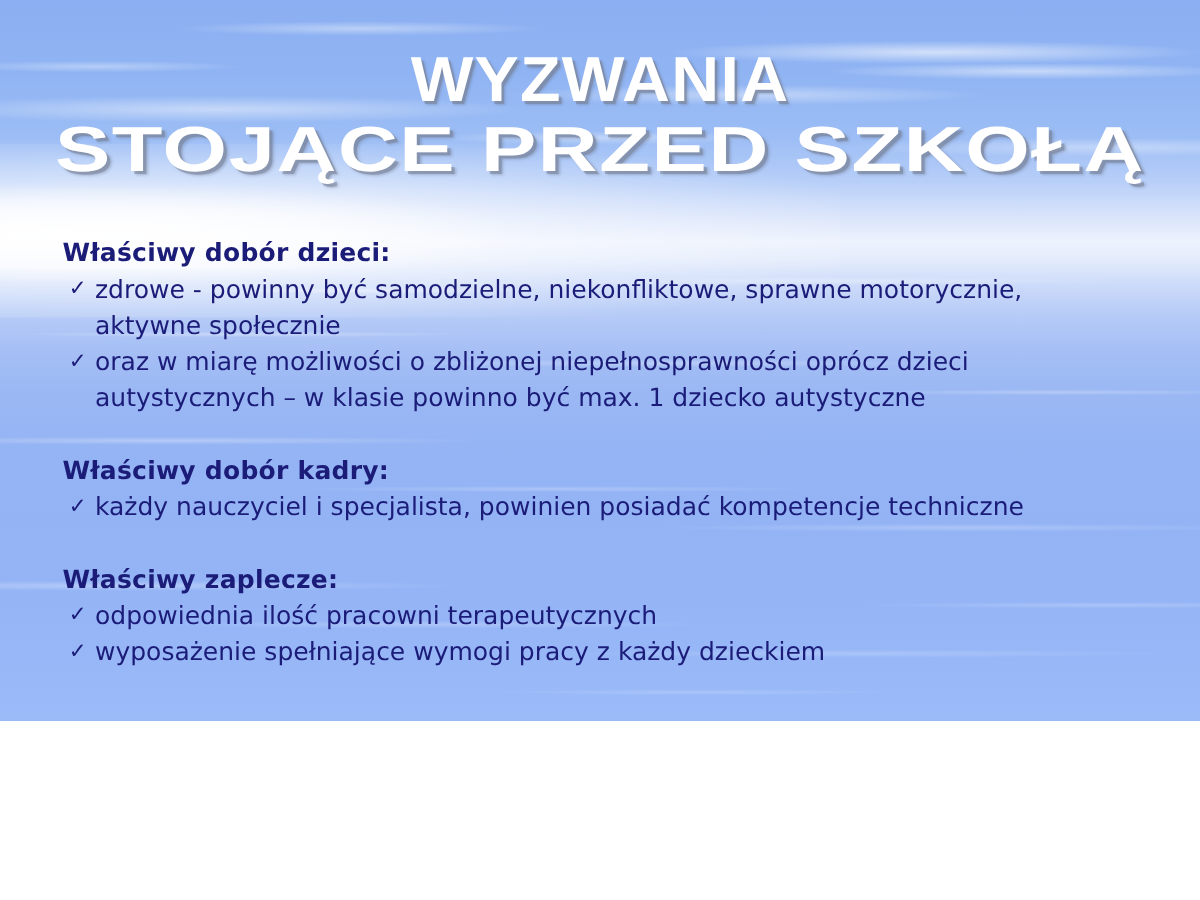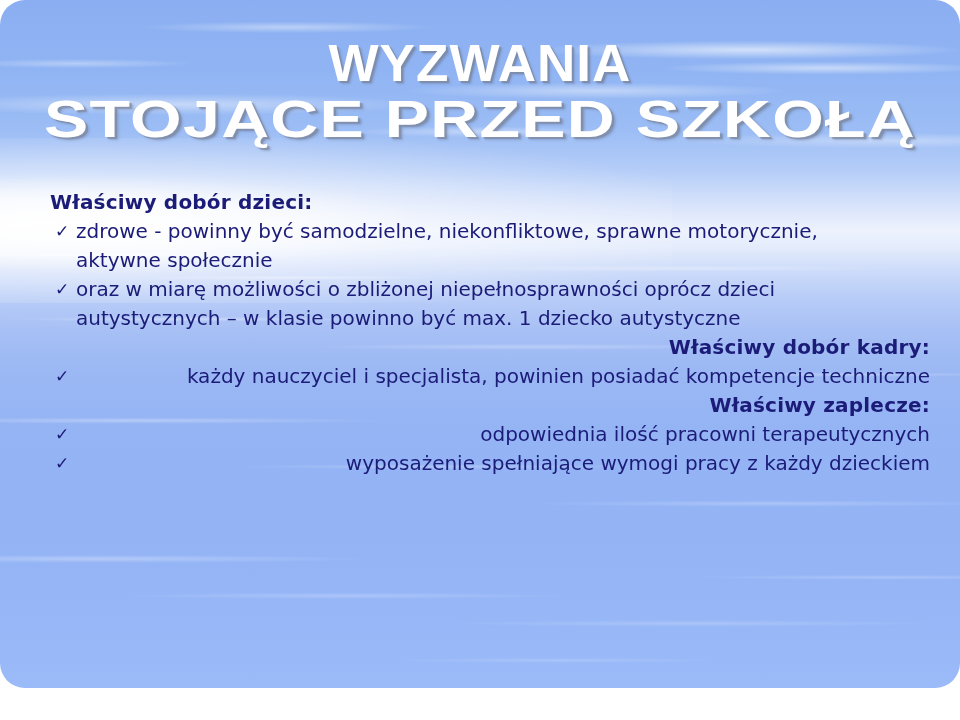--- a/index.html
+++ b/index.html
@@ -5,25 +5,24 @@
 <style>
   html, body {
     margin: 0;
     padding: 0;
     background: #ffffff;
   }
 
   #slide {
     position: relative;
     width: 960px;
-    height: 688px;
+    height: 577px;
     overflow: hidden;
     font-family: "DejaVu Sans", sans-serif;
     isolation: isolate;
-    border-radius: 25px;
   }
 
   
   .bg-base {
     position: absolute;
     inset: 0;
     background:
       linear-gradient(to bottom,
         #8aaef1 0%,
         #90b4f3 10%,
@@ -162,21 +161,21 @@
     font-family: "DejaVu Sans", sans-serif;
     font-size: 20px;
     line-height: 29px;
   }
 
   .section {
     margin-bottom: 0;
   }
 
   .section + .section {
-    text-align: right;
+    margin-top: 29px;
   }
 
   .section-heading {
     font-weight: bold;
     font-size: 20px;
     letter-spacing: 0.2px;
     white-space: nowrap;
   }
 
   .bullet-list {

